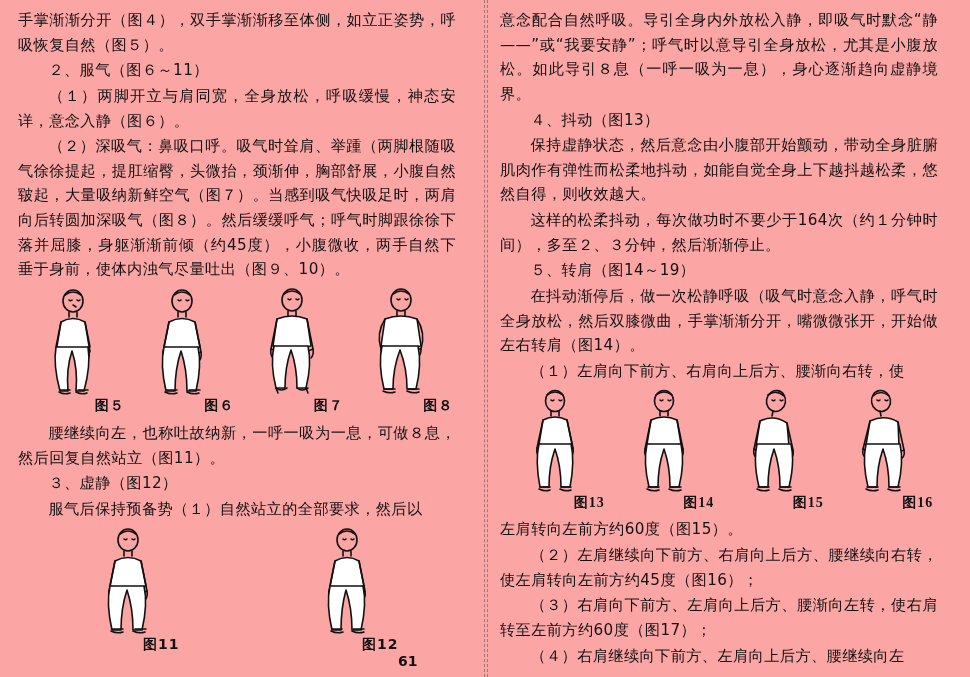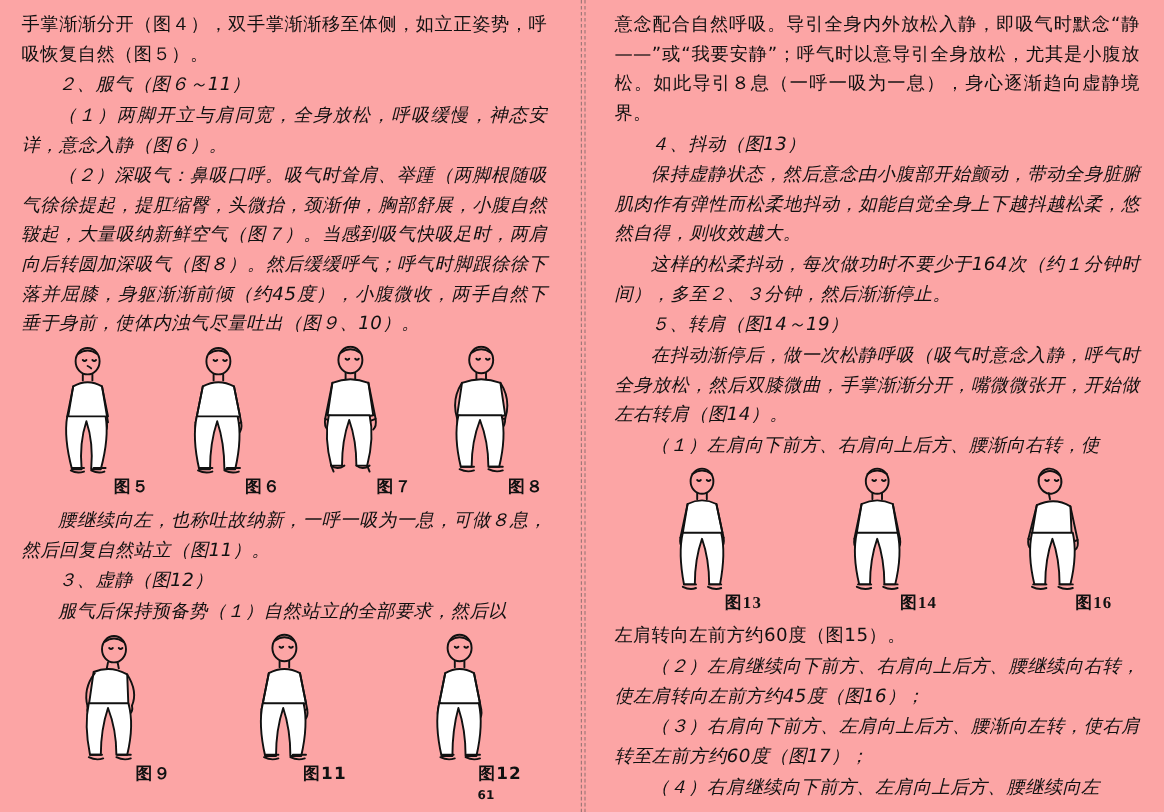--- a/index.html
+++ b/index.html
@@ -28,33 +28,33 @@
   }
   .page-col {
     position: absolute;
     top: 0;
     width: 460px;
     height: 677px;
     box-sizing: border-box;
     padding: 8px 10px 0 12px;
   }
   .left-col { left: 6px; }
-  .right-col { left: 500px; }
+  .right-col { left: 488px; }
 
   .ptext {
     font-size: 15.2px;
     line-height: 1.62;
     letter-spacing: 0.4px;
     text-align: justify;
     text-justify: inter-character;
   }
   .ptext p {
     margin: 0 0 1px 0;
   }
-  .indent1 { text-indent: 2em; font-style: italic; }
+  .indent1 { text-indent: 2em; }
   .indent0 { text-indent: 0; }
 
   .figrow {
     display: flex;
     justify-content: space-around;
     align-items: flex-end;
     margin: 6px 0 0 0;
   }
   .figcell {
     text-align: right;
@@ -65,21 +65,21 @@
     font-size: 14px;
     font-weight: bold;
     margin-top: 1px;
     letter-spacing: 1px;
   }
   .figsvg { display: block; margin: 0 auto; }
 
   .pagenum {
     position: absolute;
     bottom: 8px;
-    font-size: 10px;
+    font-size: 14px;
     font-weight: bold;
   }
   .pagenum.left { left: 392px; }
 
   svg { shape-rendering: geometricPrecision; }
 </style>
 </head>
 <body>
 
 <div id="page">
@@ -170,37 +170,20 @@
     <div class="ptext" style="margin-top:6px">
       <p class="indent1">腰继续向左，也称吐故纳新，一呼一吸为一息，可做８息，然后回复自然站立（图11）。</p>
       <p class="indent1">３、虚静（图12）</p>
       <p class="indent1">服气后保持预备势（１）自然站立的全部要求，然后以</p>
     </div>
 
     <div class="figrow">
       <div class="figcell">
         <svg class="figsvg" width="92" height="108" viewBox="0 0 92 108">
           <g fill="none" stroke="#111" stroke-width="1.6" stroke-linecap="round" stroke-linejoin="round">
-            <ellipse cx="50" cy="14" rx="10" ry="11"></ellipse>
-            <path d="M42 8 q8 -6 16 0"></path>
-            <path d="M46 13 q1.5 1.5 3 0 M54 13 q1.5 1.5 3 0"></path>
-            <path d="M45 25 l-1 5 M53 25 l1 5"></path>
-            <path d="M33 33 q14 -6 28 2 l1 26 q-17 5 -33 0 z" fill="#fff"></path>
-            <path d="M34 34 q-10 13 -6 28 M61 35 q9 14 4 26"></path>
-            <path d="M28 62 q-1 5 2 7 M65 61 q1 5 -2 7"></path>
-            <path d="M29 59 q-4 18 1 43 l9 0 q0 -21 6 -39 q7 18 7 39 l9 0 q6 -25 1 -43 z" fill="#fff"></path>
-            <path d="M30 102 l10 0 M53 102 l11 0"></path>
-            <path d="M29 104 q6 3 12 1 M52 104 q6 3 12 1"></path>
-          </g>
-        </svg>
-        <div class="figcap">图９</div>
-      </div>
-      <div class="figcell">
-        <svg class="figsvg" width="92" height="108" viewBox="0 0 92 108">
-          <g fill="none" stroke="#111" stroke-width="1.6" stroke-linecap="round" stroke-linejoin="round">
             <ellipse cx="46" cy="13" rx="10" ry="11"></ellipse>
             <path d="M38 7 q8 -6 16 0"></path>
             <path d="M42 12 q1.5 1.5 3 0 M50 12 q1.5 1.5 3 0"></path>
             <path d="M42 24 l0 5 M50 24 l0 5"></path>
             <path d="M33 34 q13 -7 26 0 l5 25 q-18 5 -36 0 z" fill="#fff"></path>
             <path d="M33 34 l-6 30 l5 2 M59 34 l6 30 l-5 2"></path>
             <path d="M27 64 q-1 6 2 9 M65 64 q1 6 -2 9"></path>
             <path d="M28 59 q-4 18 2 44 l9 0 q0 -22 6 -40 q6 18 6 40 l9 0 q6 -26 2 -44 z" fill="#fff"></path>
             <path d="M30 102 l11 0 M53 102 l11 0"></path>
             <path d="M29 104 q6 3 12 1 M51 104 q6 3 12 1"></path>
@@ -273,20 +256,37 @@
             <path d="M27 55 q-4 18 2 43 l9 0 q0 -21 6 -38 q6 17 6 38 l9 0 q6 -25 2 -43 z" fill="#fff"></path>
             <path d="M28 98 l11 0 M50 98 l11 0"></path>
             <path d="M27 100 q6 3 12 1 M49 100 q6 3 12 1"></path>
           </g>
         </svg>
         <div class="figcap">图14</div>
       </div>
       <div class="figcell small">
         <svg class="figsvg" width="88" height="104" viewBox="0 0 88 104">
           <g fill="none" stroke="#111" stroke-width="1.6" stroke-linecap="round" stroke-linejoin="round">
+            <ellipse cx="46" cy="12" rx="9.5" ry="10.5" transform="rotate(10 46 12)"></ellipse>
+            <path d="M38 6 q8 -6 16 1"></path>
+            <path d="M42 11 q1.5 1.5 3 0 M50 11 q1.5 1.5 3 0"></path>
+            <path d="M43 22 l-1 5"></path>
+            <path d="M30 32 q14 -7 27 2 l2 23 q-17 5 -33 0 z" fill="#fff"></path>
+            <path d="M30 32 l-6 28 l5 2 M57 34 l6 27 l-5 2"></path>
+            <path d="M24 60 q-1 6 2 8 M63 61 q1 6 -2 8"></path>
+            <path d="M27 55 q-4 18 2 43 l9 0 q0 -21 6 -38 q6 17 6 38 l9 0 q6 -25 2 -43 z" fill="#fff"></path>
+            <path d="M28 98 l11 0 M50 98 l11 0"></path>
+            <path d="M27 100 q6 3 12 1 M49 100 q6 3 12 1"></path>
+          </g>
+        </svg>
+        <div class="figcap">图15</div>
+      </div>
+      <div class="figcell small">
+        <svg class="figsvg" width="88" height="104" viewBox="0 0 88 104">
+          <g fill="none" stroke="#111" stroke-width="1.6" stroke-linecap="round" stroke-linejoin="round">
             <ellipse cx="42" cy="12" rx="9.5" ry="10.5" transform="rotate(-10 42 12)"></ellipse>
             <path d="M34 7 q8 -7 16 0"></path>
             <path d="M38 11 q1.5 1.5 3 0 M46 11 q1.5 1.5 3 0"></path>
             <path d="M41 22 l1 5"></path>
             <path d="M31 32 q15 -7 28 1 l1 23 q-17 5 -33 0 z" fill="#fff"></path>
             <path d="M31 32 l-7 28 l5 2 M59 33 l6 28 l-5 2"></path>
             <path d="M24 60 q-1 6 2 8 M65 61 q1 6 -2 8"></path>
             <path d="M27 55 q-4 18 2 43 l9 0 q0 -21 6 -38 q6 17 6 38 l9 0 q6 -25 2 -43 z" fill="#fff"></path>
             <path d="M28 98 l11 0 M50 98 l11 0"></path>
             <path d="M27 100 q6 3 12 1 M49 100 q6 3 12 1"></path>

